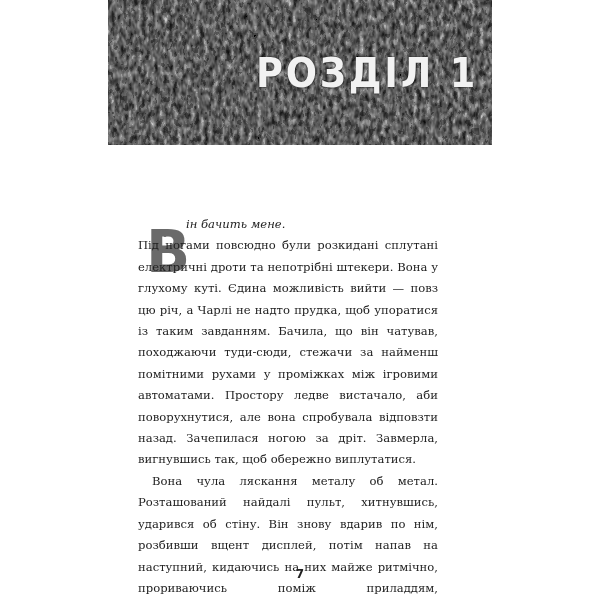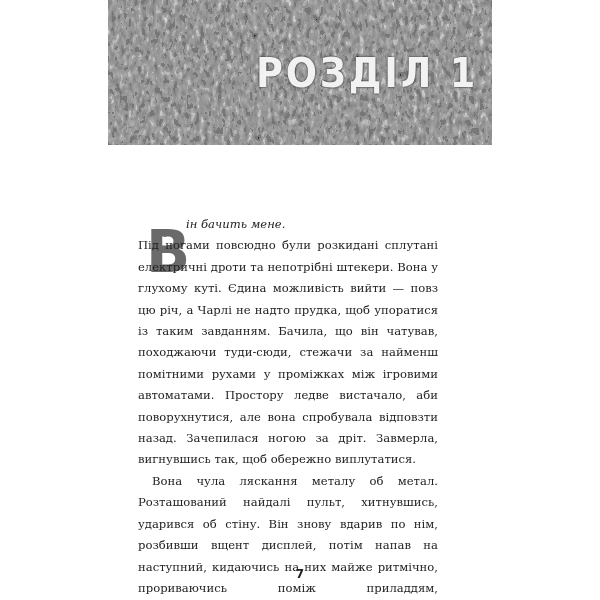--- a/index.html
+++ b/index.html
@@ -1,17 +1,17 @@
 <!DOCTYPE html>
 <html><head>
 <meta charset="utf-8">
 <style>
   html, body { margin:0; padding:0; background:#ffffff; }
   body { width:600px; height:600px; position:relative; overflow:hidden; font-family:"DejaVu Serif", serif; color:#222; }
-  .banner { position:absolute; left:108px; top:0; width:384px; height:145px; background:#737373; overflow:hidden; }
+  .banner { position:absolute; left:108px; top:0; width:384px; height:145px; background:#000000; overflow:hidden; }
   .banner svg { position:absolute; left:0; top:0; width:100%; height:100%; }
   .banner-title { position:absolute; left:0; right:14px; top:50px; text-align:right; font-family:"DejaVu Sans", sans-serif; font-weight:bold; font-size:40px; color:#f2f2f2; letter-spacing:3px; text-shadow:0 0 2px #000; transform:scaleX(0.92); transform-origin:right; }
   .text { position:absolute; left:162px; top:214px; width:276px; font-size:11.6px; line-height:21.4px; text-align:justify; }
   .text p { margin:0; }
   .indent { text-indent:14px; }
   .dropcap { position:absolute; left:146px; top:228px; width:40px; height:48px; font-family:"DejaVu Sans", sans-serif; font-weight:bold; font-size:58px; line-height:48px; color:#6a6a6a; }
   .dropcap .acc { position:absolute; left:14px; top:-10px; font-size:20px; }
   .first-block { padding-left:24px; }
   .it { font-style:italic; }
   .page-num { position:absolute; left:0; width:600px; top:567px; text-align:center; font-family:"DejaVu Sans", sans-serif; font-weight:bold; font-size:12px; }

